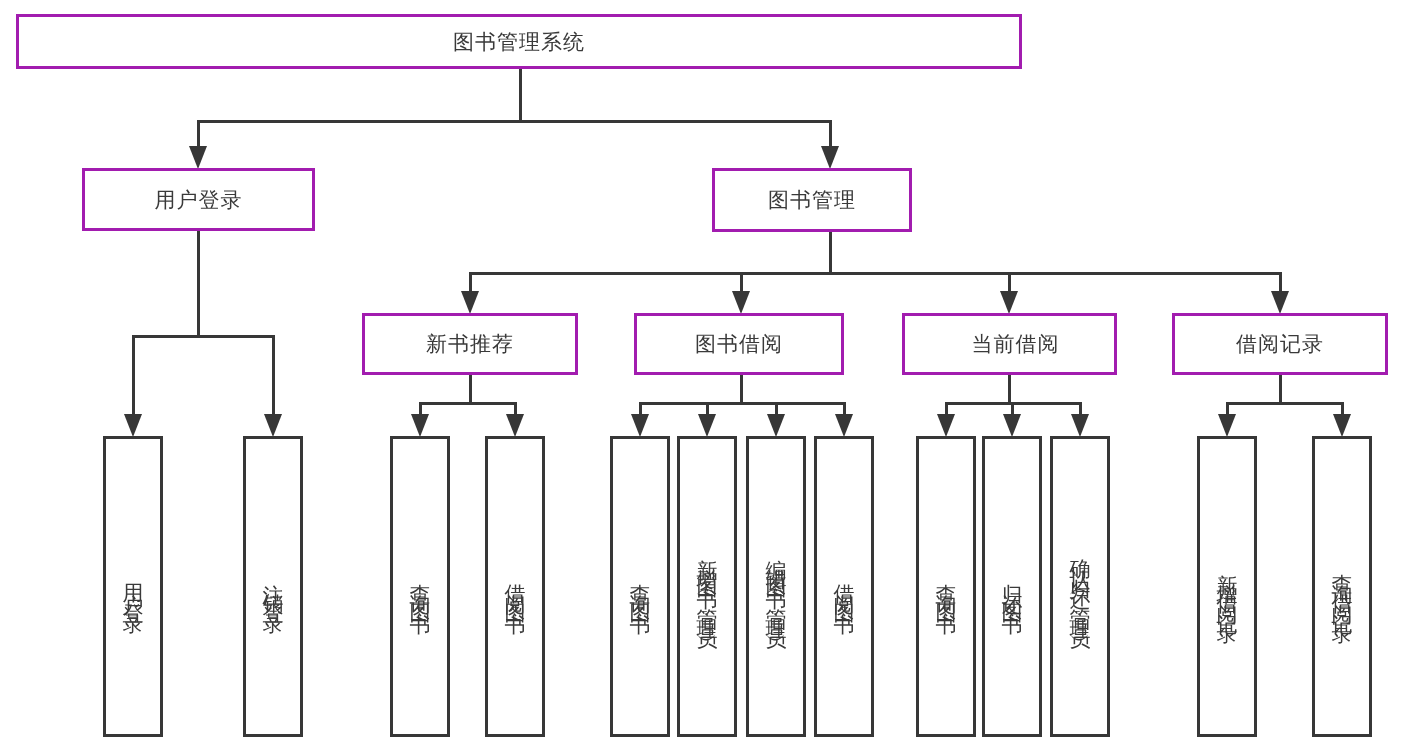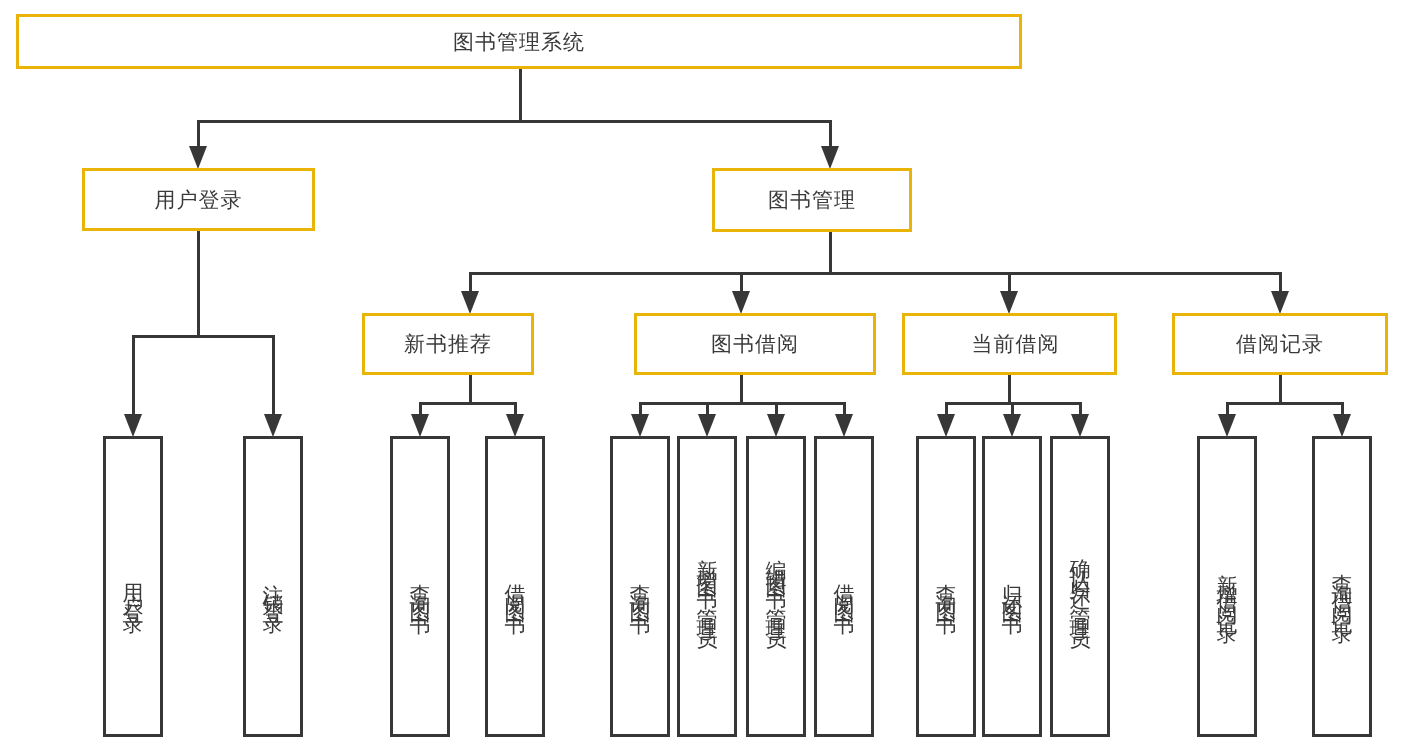--- a/index.html
+++ b/index.html
@@ -8,21 +8,21 @@
     width: 1405px;
     height: 747px;
     background: #ffffff;
     font-family: "Liberation Sans", "DejaVu Sans", sans-serif;
     overflow: hidden;
   }
   .box {
     position: absolute;
     box-sizing: border-box;
     background: #ffffff;
-    border: 3px solid #eab308;
+    border: 3px solid #a21caf;
     display: flex;
     align-items: center;
     justify-content: center;
     font-size: 21px;
     letter-spacing: 1px;
     color: #3a3a3a;
     z-index: 2;
   }
   .vbox {
     position: absolute;
@@ -100,24 +100,24 @@
   <div class="hline" style="left:469px; top:272px; width:813px;"></div>
   <div class="vline" style="left:469px; top:272px; height:22px;"></div>
   <div class="arrow" style="left:461px; top:291px;"></div>
   <div class="vline" style="left:740px; top:272px; height:22px;"></div>
   <div class="arrow" style="left:732px; top:291px;"></div>
   <div class="vline" style="left:1008px; top:272px; height:22px;"></div>
   <div class="arrow" style="left:1000px; top:291px;"></div>
   <div class="vline" style="left:1279px; top:272px; height:22px;"></div>
   <div class="arrow" style="left:1271px; top:291px;"></div>
 
-  <div class="box" style="left:362px; top:313px; width:172px; height:62px;">
+  <div class="box" style="left:362px; top:313px; width:216px; height:62px;">
     <span>新书推荐</span>
   </div>
-  <div class="box" style="left:634px; top:313px; width:242px; height:62px;">
+  <div class="box" style="left:634px; top:313px; width:210px; height:62px;">
     <span>图书借阅</span>
   </div>
   <div class="box" style="left:902px; top:313px; width:215px; height:62px;padding-left:12px;">
     <span>当前借阅</span>
   </div>
   <div class="box" style="left:1172px; top:313px; width:216px; height:62px;">
     <span>借阅记录</span>
   </div>
 
   <div class="vline" style="left:469px; top:375px; height:27px;"></div>

